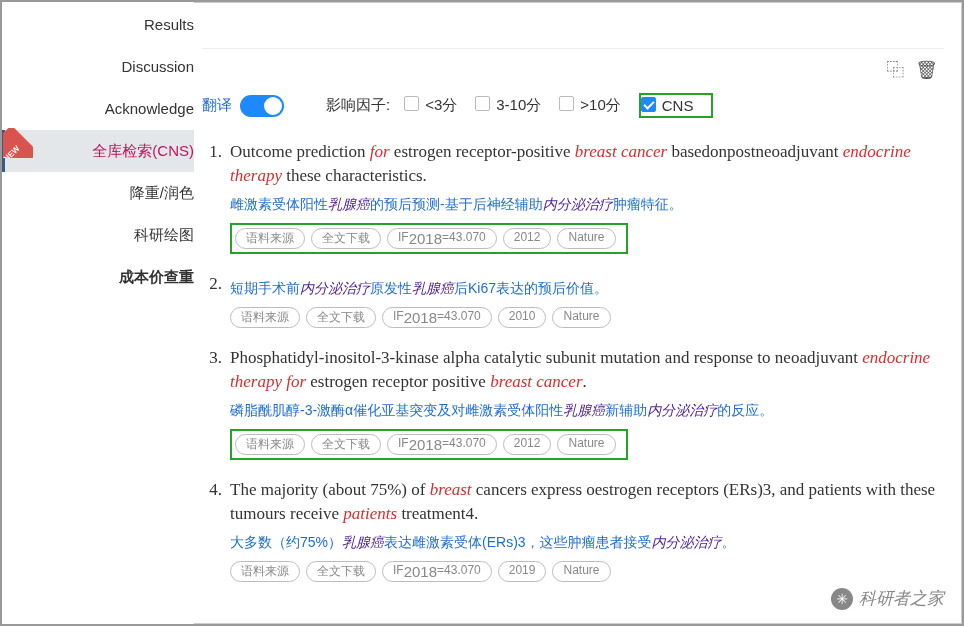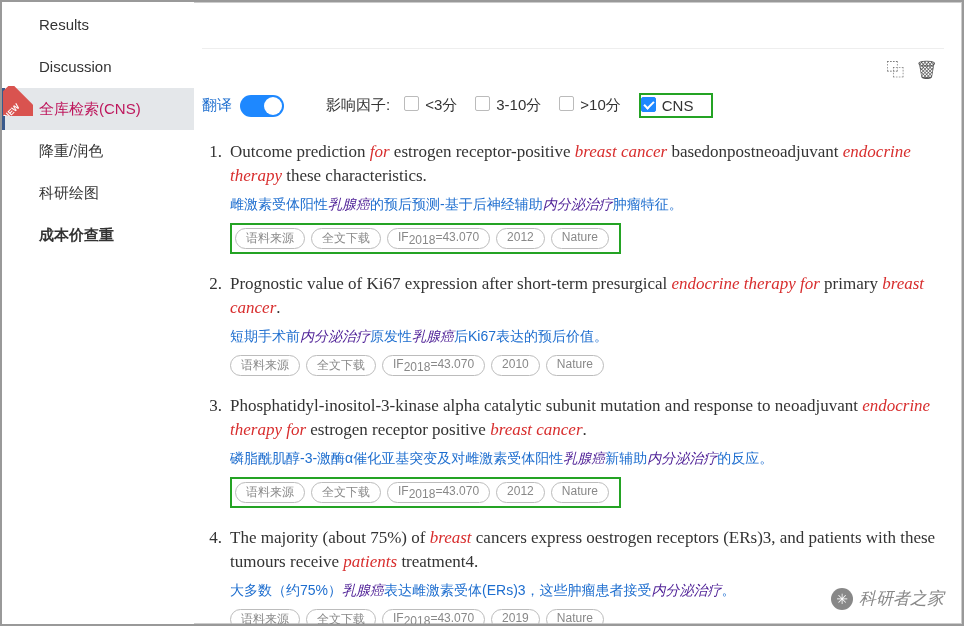--- a/index.html
+++ b/index.html
@@ -16,26 +16,27 @@
   .container { display: flex; height: 100%; }
   .sidebar {
     width: 192px;
     flex-shrink: 0;
     background: #fff;
     padding-top: 2px;
   }
   .sidebar-item {
     height: 42px;
     line-height: 42px;
-    padding-left: 34px;
+    padding-left: 20px;
     font-size: 15px;
     color: #333;
     cursor: pointer;
     border-left: 3px solid transparent;
     position: relative;
+    text-align: right;
   }
   .sidebar-item.active {
     background: #e4e7ea;
     border-left-color: #3a5a8c;
     color: #be185d;
   }
   .sidebar-item.bold { font-weight: 600; }
   .new-badge {
     position: absolute;
     left: -2px;
@@ -160,21 +161,21 @@
   }
   .tag {
     display: inline-block;
     border: 1px solid #bcbcbc;
     border-radius: 11px;
     font-size: 12px;
     color: #888;
     padding: 1px 10px;
     cursor: pointer;
   }
-  .tag sub { font-size: 12px; }
+  .tag sub { font-size: 15px; }
   .watermark {
     position: absolute;
     right: 18px; bottom: 14px;
     display: flex; align-items: center;
     color: #888; font-size: 17px;
     font-style: italic;
   }
   .wm-icon {
     background: #888; color: #fff;
     width: 22px; height: 22px;
@@ -189,20 +190,21 @@
     margin: 46px 0 0 0;
   }
 </style>
 </head>
 <body>
 
 <div class="container">
   <div class="sidebar">
     <div class="sidebar-item"><span>Results</span></div>
     <div class="sidebar-item"><span>Discussion</span></div>
+    <div class="sidebar-item"><span>Acknowledge</span></div>
     <div class="sidebar-item active">
       <span class="new-badge"></span>
       <span>全库检索(CNS)</span>
     </div>
     <div class="sidebar-item"><span>降重/润色</span></div>
     <div class="sidebar-item"><span>科研绘图</span></div>
     <div class="sidebar-item bold"><span>成本价查重</span></div>
   </div>
 
   <div class="main">
@@ -245,21 +247,20 @@
               <span class="tag">全文下载</span>
               <span class="tag">IF<sub>2018</sub>=43.070</span>
               <span class="tag">2012</span>
               <span class="tag">Nature</span>
             </div>
           </div>
         </div>
         <div class="result">
           <div class="result-num">2.</div>
           <div class="result-body">
-            <div class="title-line"><span>Prognostic value of Ki67 expression after short-term presurgical </span><span class="em">endocrine therapy for</span><span> primary </span><span class="em">breast cancer</span><span>.</span></div>
             <div class="trans-line"><span>短期手术前</span><span class="em">内分泌治疗</span><span>原发性</span><span class="em">乳腺癌</span><span>后Ki67表达的预后价值。</span></div>
             <div class="tag-row">
               <span class="tag">语料来源</span>
               <span class="tag">全文下载</span>
               <span class="tag">IF<sub>2018</sub>=43.070</span>
               <span class="tag">2010</span>
               <span class="tag">Nature</span>
             </div>
           </div>
         </div>

